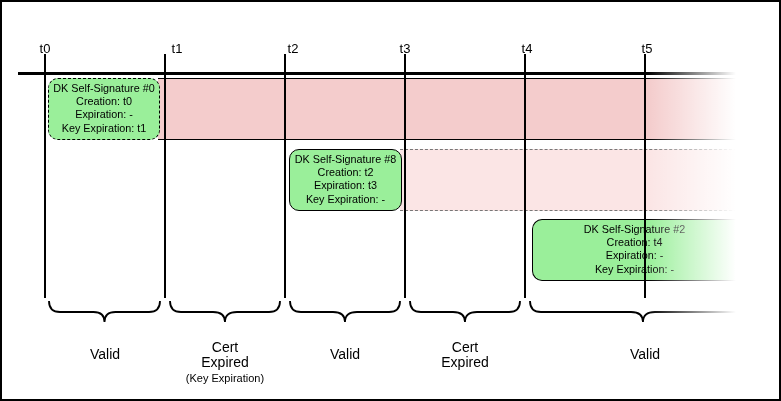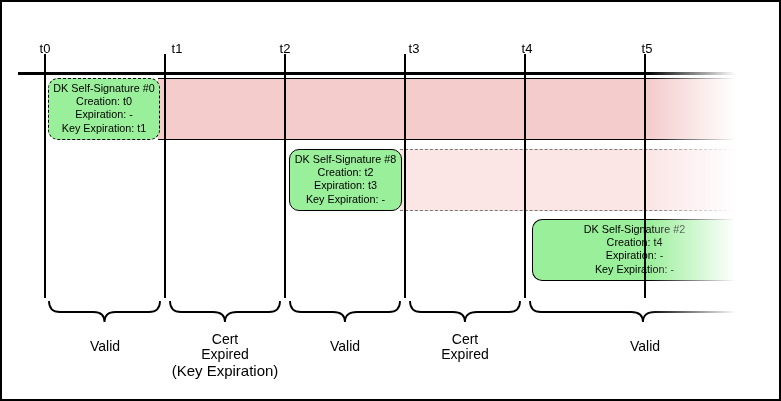--- a/index.html
+++ b/index.html
@@ -25,41 +25,41 @@
     border:1.5px solid #000;border-radius:10px;
     font-size:10.8px;line-height:13.2px;text-align:center;white-space:pre-line;
     padding-top:3px;
   }
   .sigbox.dashed{border-style:dashed;}
   #sig0{left:48px;top:78px;width:112px;height:62px;}
   #sig1{left:289px;top:149px;width:113px;height:62px;}
   #sig2{left:532px;top:219px;width:220px;height:62px;border-right:none;border-radius:10px 0 0 10px;padding-right:16px;}
   .brace{position:absolute;top:300px;height:24px;z-index:6;}
   .seg-label{
-    position:absolute;top:332px;width:180px;text-align:center;z-index:6;
+    position:absolute;top:340px;width:180px;text-align:center;z-index:6;
     display:flex;flex-direction:column;align-items:center;
   }
   .seg-main{font-size:14px;line-height:14.5px;white-space:pre-line;min-height:29px;display:flex;flex-direction:column;justify-content:center;}
-  .seg-note{font-size:15px;line-height:11px;white-space:pre-line;margin-top:4px;color:#000;}
+  .seg-note{font-size:11px;line-height:11px;white-space:pre-line;margin-top:4px;color:#000;}
   .fade-overlay{
     position:absolute;left:648px;top:3px;width:129px;height:330px;z-index:10;
     background:linear-gradient(to right, rgba(255,255,255,0) 0%, #ffffff 68%, #ffffff 100%);
   }
 </style>
 </head>
 <body>
 
 <div class="stage">
 
   <div class="timeline"></div>
 
   <div class="tick-label" style="left:25px">t0</div>
   <div class="tick-label" style="left:157px">t1</div>
-  <div class="tick-label" style="left:265px">t2</div>
-  <div class="tick-label" style="left:394px">t3</div>
+  <div class="tick-label" style="left:273px">t2</div>
+  <div class="tick-label" style="left:385px">t3</div>
   <div class="tick-label" style="left:507px">t4</div>
   <div class="tick-label" style="left:627px">t5</div>
 
   <div class="vline" style="left:44px"></div>
   <div class="vline" style="left:164px"></div>
   <div class="vline" style="left:284px"></div>
   <div class="vline" style="left:404px"></div>
   <div class="vline" style="left:524px"></div>
   <div class="vline" style="left:644px"></div>
 

